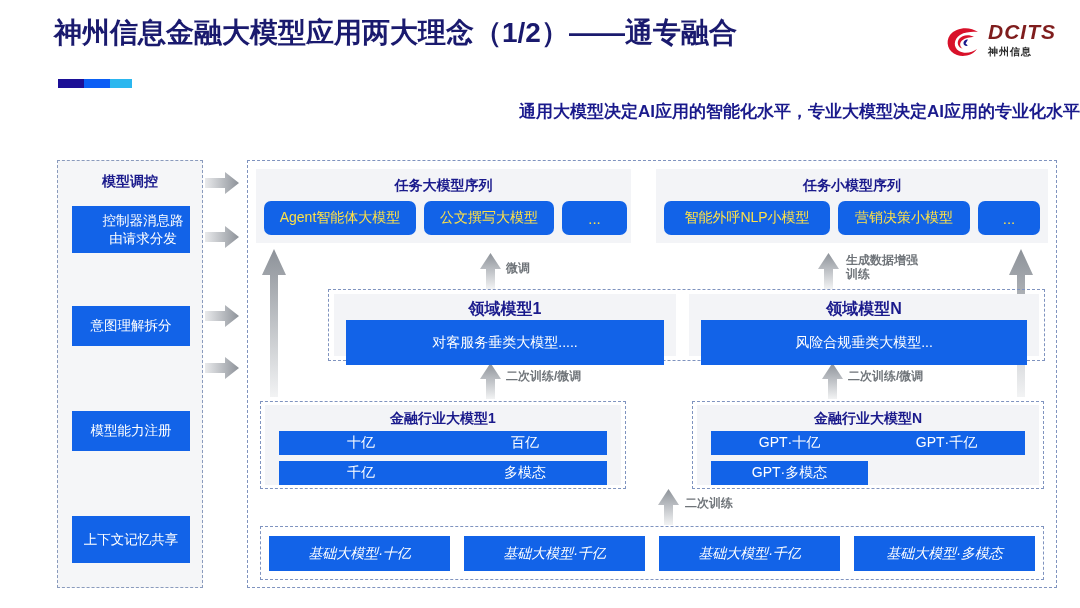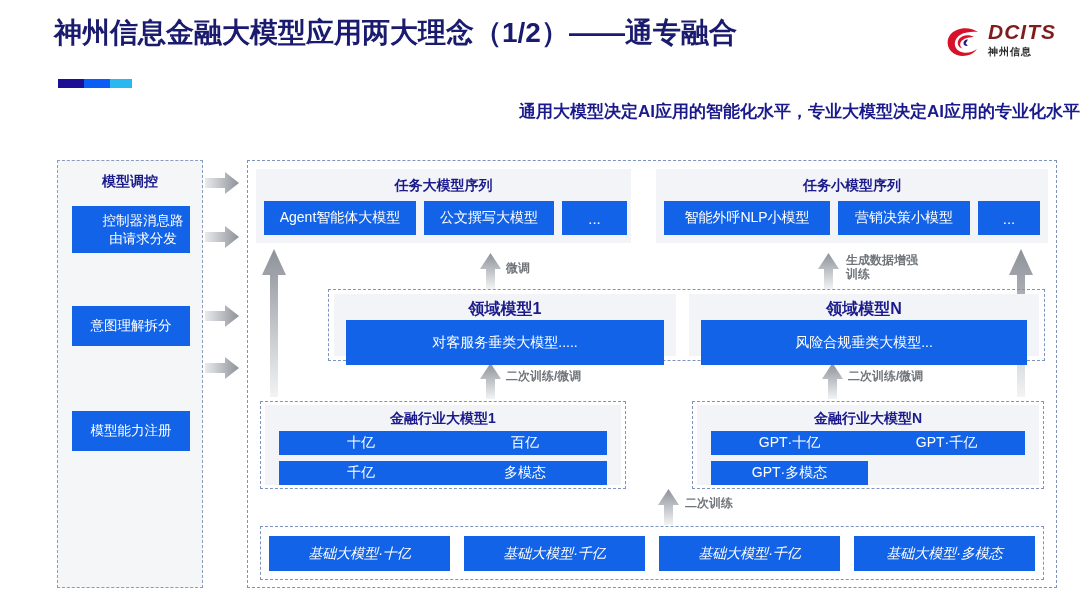--- a/index.html
+++ b/index.html
@@ -96,23 +96,23 @@
   .seq-right{left:408px;width:392px;}
   .seq-title{
     position:absolute;left:0;right:0;top:8px;text-align:center;
     font-size:14px;font-weight:bold;color:#1a1a8c;
   }
   .seq-row{
     position:absolute;left:8px;right:8px;top:32px;height:34px;
     display:flex;gap:8px;
   }
   .pill{
-    background:#1263e8;color:#ffffff;font-size:14px;
-    display:flex;align-items:center;justify-content:center;
-    white-space:nowrap;box-sizing:border-box;padding:2px 6px;
+    background:#1263e8;color:#fde047;font-size:14px;
+    display:flex;align-items:center;justify-content:center;
+    white-space:nowrap;box-sizing:border-box;padding:2px 6px;border-radius:7px;
   }
   .pill.w-main{flex:0 0 152px;}
   .pill.w-mid{flex:0 0 130px;}
   .pill.w-dots{flex:0 0 65px;font-size:15px;}
   .pill.w-main2{flex:0 0 166px;}
   .pill.w-mid2{flex:0 0 132px;}
   .pill.w-dots2{flex:0 0 62px;font-size:15px;}
 
   
   .dom-wrap{
@@ -219,20 +219,21 @@
 
   <div class="subtitle">通用大模型决定AI应用的智能化水平，专业大模型决定AI应用的专业化水平</div>
 
   <div class="diagram">
 
     <div class="ctrl-col">
       <div class="ctrl-title">模型调控</div>
       <div class="ctrl-box cb0">控制器消息路由请求分发</div>
       <div class="ctrl-box cb1">意图理解拆分</div>
       <div class="ctrl-box cb2">模型能力注册</div>
+      <div class="ctrl-box cb3">上下文记忆共享</div>
     </div>
 
     <svg class="rarrow ra0" viewBox="0 0 34 22">
       <defs>
           <linearGradient id="rg" x1="0" y1="0" x2="1" y2="0">
         <stop offset="0" stop-color="#e9eaec"></stop>
             <stop offset="1" stop-color="#8d9299"></stop>
           </linearGradient>
         </defs>
       <path d="M0 6 H20 V0 L34 11 L20 22 V16 H0 Z" fill="url(#rg)"></path>

